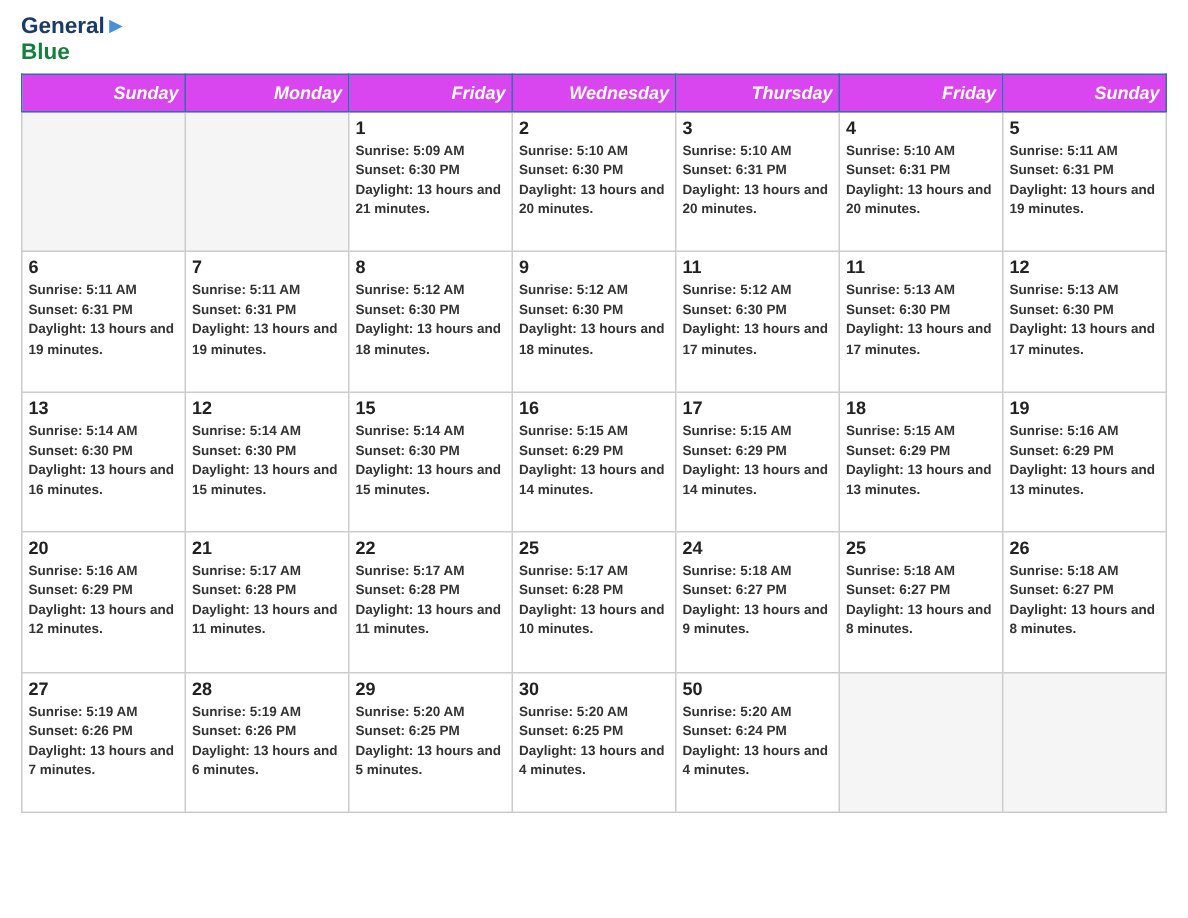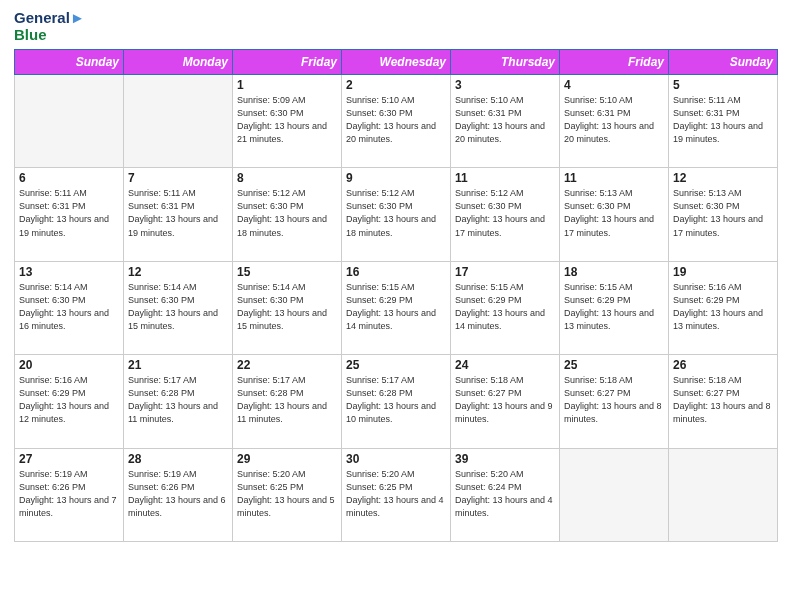--- a/index.html
+++ b/index.html
@@ -83,20 +83,21 @@
       font-size: 12px;
       font-weight: bold;
       color: #222;
       display: block;
       margin-bottom: 2px;
     }
     .day-info {
       font-size: 9px;
       color: #333;
       line-height: 1.45;
+      font-weight: bold;
     }
   </style>
 </head>
 <body>
 
 <div class="page">
   <div class="header">
     <div class="logo">
       <div>
         <div class="logo-text">
@@ -308,21 +309,21 @@
 Sunset: 6:25 PM
 Daylight: 13 hours and 5 minutes.</div>
           </td>
           <td>
             <span class="day-number">30</span>
             <div class="day-info" style="white-space: pre-line;">Sunrise: 5:20 AM
 Sunset: 6:25 PM
 Daylight: 13 hours and 4 minutes.</div>
           </td>
           <td>
-            <span class="day-number">39</span>
+            <span class="day-number">50</span>
             <div class="day-info" style="white-space: pre-line;">Sunrise: 5:20 AM
 Sunset: 6:24 PM
 Daylight: 13 hours and 4 minutes.</div>
           </td>
           <td class="empty"></td>
           <td class="empty"></td>
         </tr>
       </tbody>
   </table>
 </div>

